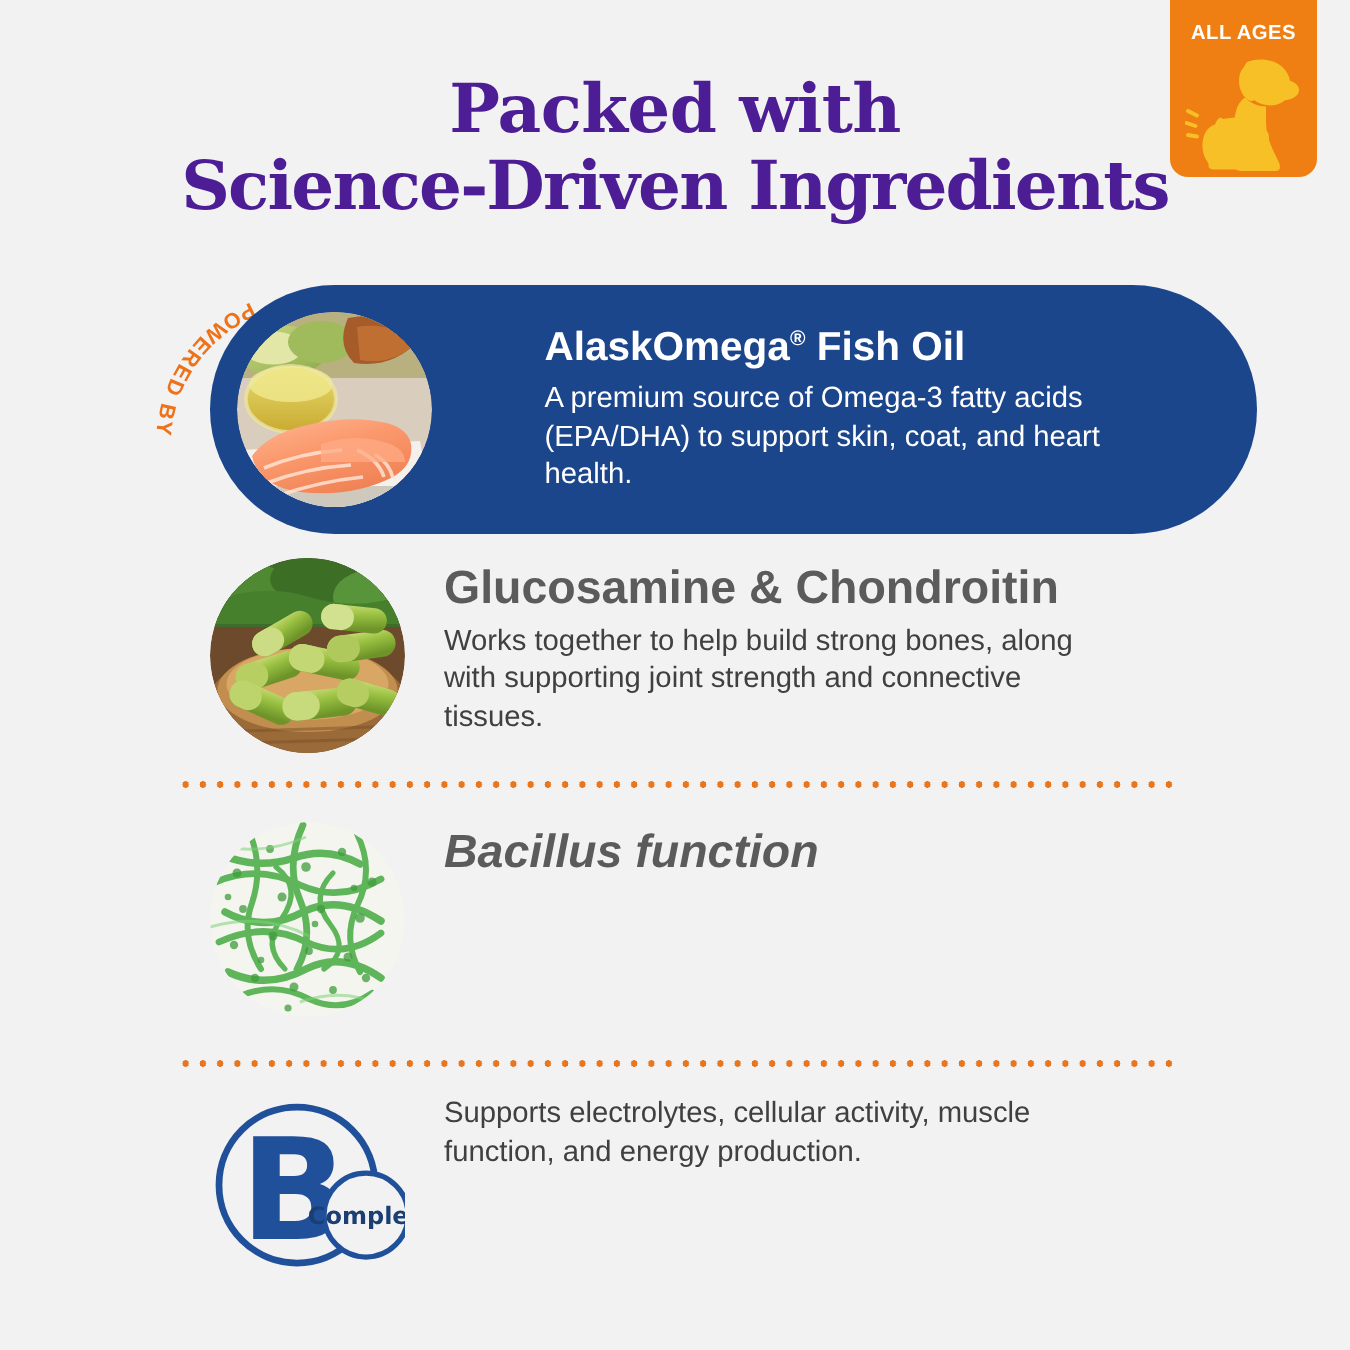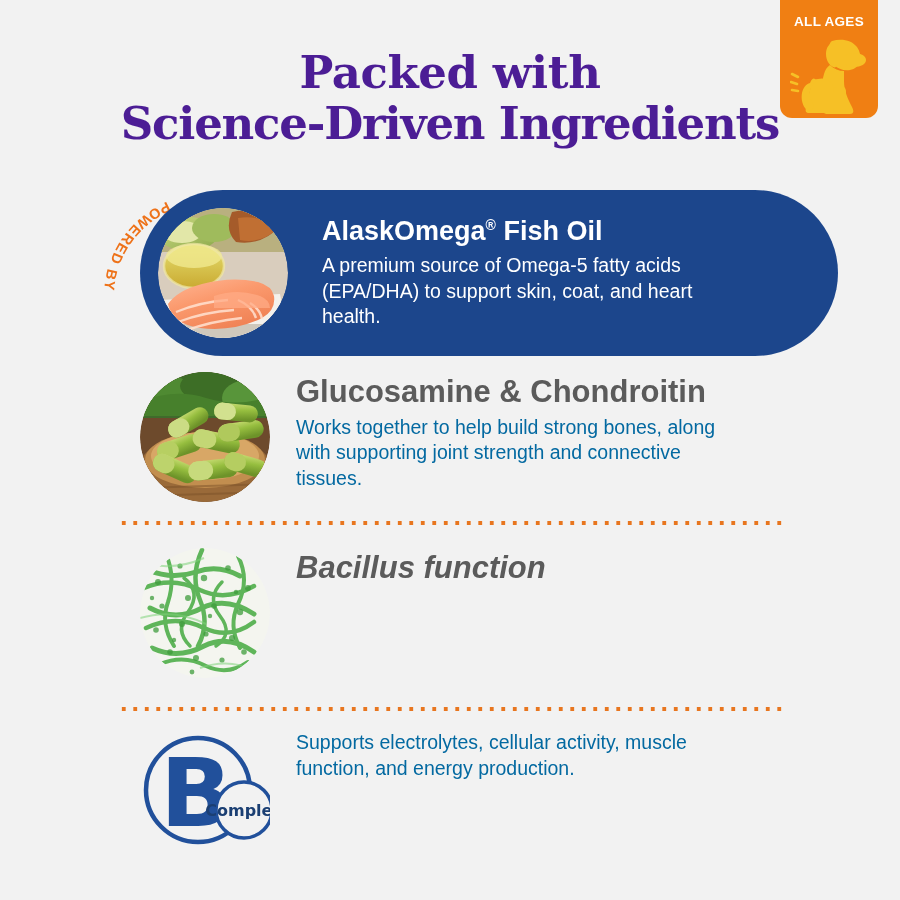--- a/index.html
+++ b/index.html
@@ -85,20 +85,21 @@
     width: 698px;
     display: flex;
     align-items: flex-start;
   }
 
   .card-featured {
     background: #1c468c;
     border-radius: 90px;
     height: 166px;
     align-items: center;
+    gap: 41px;
   }
 
   .thumb {
     width: 130px;
     height: 130px;
     min-width: 130px;
     border-radius: 50%;
     overflow: hidden;
     position: relative;
     flex: 0 0 130px;
@@ -128,21 +129,21 @@
   }
   .card-title.italic { font-style: italic; }
   .card-title sup {
     font-size: 0.52em;
     vertical-align: super;
     line-height: 0;
   }
 
   .card-desc {
     font-size: 19.5px;
-    color: #0369a1;
+    color: #404040;
     line-height: 1.32;
     max-width: 420px;
   }
   .card-featured .card-desc {
     color: #ffffff;
     max-width: 430px;
   }
 
   
   .divider {
@@ -257,21 +258,21 @@
             <path d="M26 123 q28 -10 58 -13"></path>
             <path d="M80 92 q14 6 18 18"></path>
             <path d="M92 95 q10 6 12 16"></path>
           </g>
           <path d="M56 88 q24 -8 46 0 q10 4 10 12 l-56 0z" fill="#ffab86" opacity="0.75"></path>
         </g>
       </svg>
     </div>
     <div class="card-body">
       <div class="card-title"><span>AlaskOmega</span><sup>®</sup><span> Fish Oil</span></div>
-      <div class="card-desc">A premium source of Omega-5 fatty acids (EPA/DHA) to support skin, coat, and heart health.</div>
+      <div class="card-desc">A premium source of Omega-3 fatty acids (EPA/DHA) to support skin, coat, and heart health.</div>
     </div>
   </div>
 
   <div class="card card-plain" style="top:372px;">
     <div class="thumb">
       <svg width="130" height="130" viewBox="0 0 130 130">
         <defs>
           <clipPath id="clipCaps">
               <circle cx="65" cy="65" r="65"></circle>
             </clipPath>

